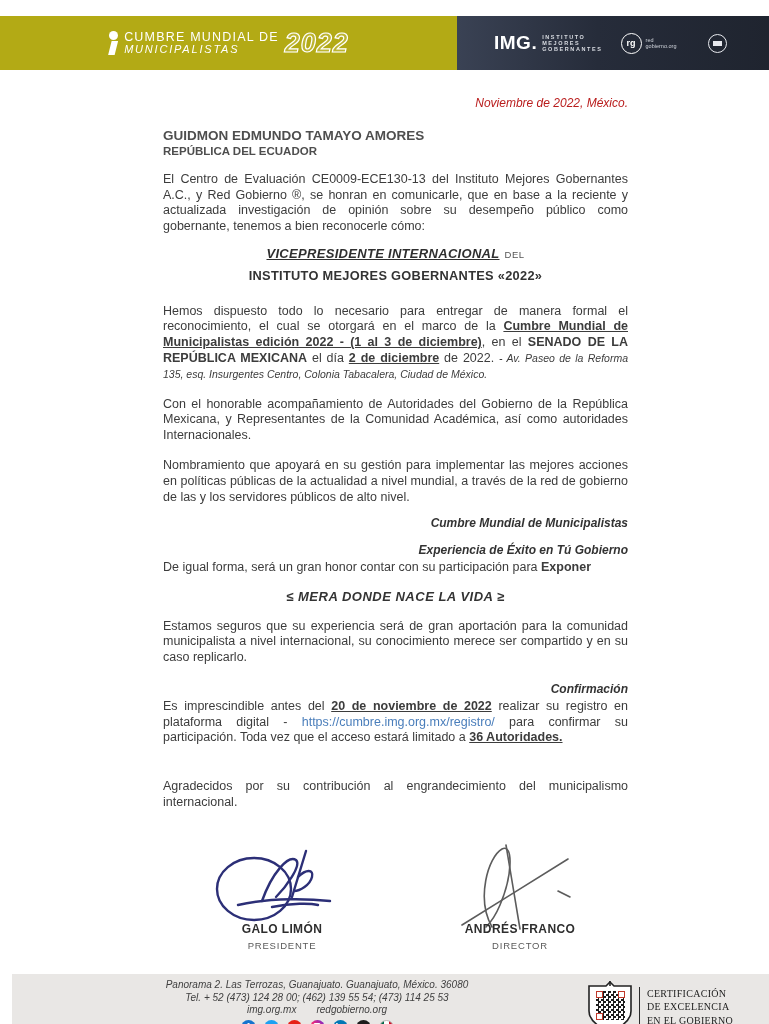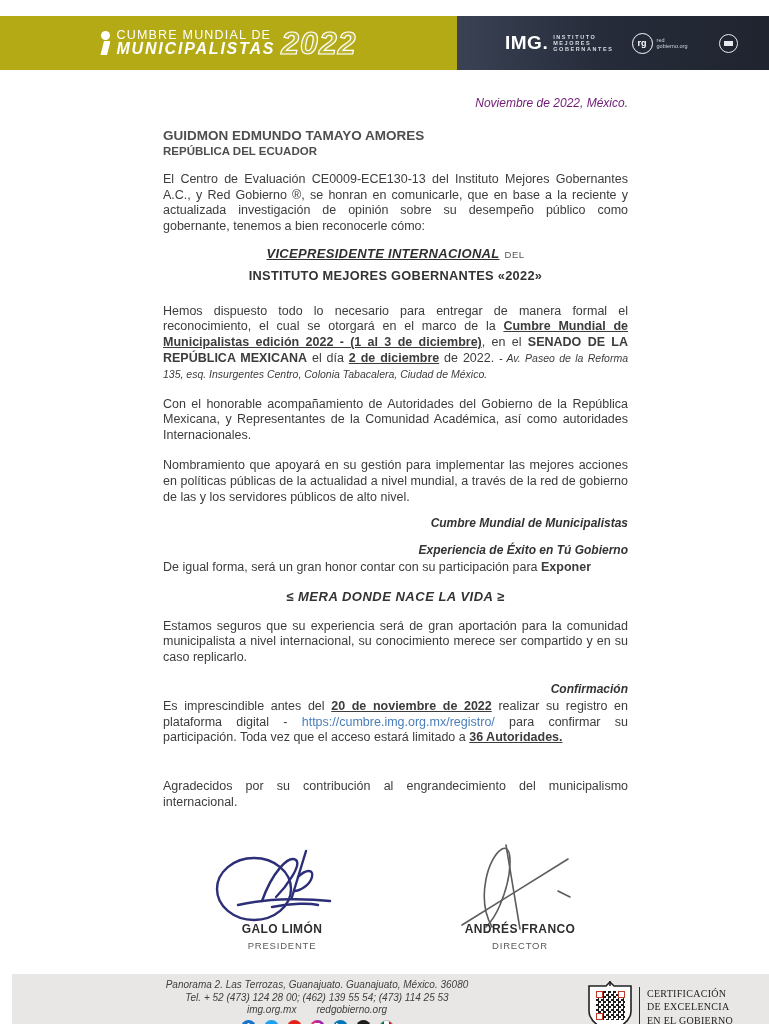--- a/index.html
+++ b/index.html
@@ -3,41 +3,41 @@
 <meta charset="utf-8">
 <style>
   * { margin:0; padding:0; box-sizing:border-box; }
   html,body { background:#ffffff; }
   body { font-family:"Liberation Sans","DejaVu Sans",sans-serif; }
   .page { position:relative; width:769px; height:1024px; background:#fff; overflow:hidden; margin:16px auto; }
 
   
   .header { position:absolute; top:0; left:0; width:769px; height:54px; display:flex; }
   .header-left { width:457px; height:100%; background:#b3aa15; display:flex; align-items:center; justify-content:center; }
-  .header-right { flex:1; height:100%; background:linear-gradient(90deg,#3a4254 0%,#262c3a 45%,#1f242f 100%); display:flex; align-items:center; gap:18px; padding-left:48px; }
+  .header-right { flex:1; height:100%; background:linear-gradient(90deg,#3a4254 0%,#262c3a 45%,#1f242f 100%); display:flex; align-items:center; gap:18px; padding-left:37px; }
   .cumbre-logo { display:flex; align-items:center; gap:6px; }
   .person-icon { display:flex; flex-direction:column; align-items:center; gap:1px; }
   .person-icon .head { width:9px; height:9px; background:#fff; border-radius:50%; }
   .person-icon .body { width:10px; height:14px; background:#fff; clip-path:polygon(35% 0,100% 0,65% 100%,0 100%); }
   .cumbre-text { color:#fff; line-height:1; }
   .cumbre-text .l1 { font-size:12.5px; letter-spacing:1.2px; font-weight:400; }
-  .cumbre-text .l2 { font-size:16px; font-weight:bold; font-style:italic; letter-spacing:1.8px; }
-  .year-outline { font-size:32px; font-weight:bold; color:rgba(255,255,255,0.12); -webkit-text-stroke:1.2px #fff; letter-spacing:1px; font-style:italic; }
+  .cumbre-text .l2 { font-size:11px; font-weight:normal; font-style:italic; letter-spacing:1.8px; }
+  .year-outline { font-size:27px; font-weight:bold; color:rgba(255,255,255,0.12); -webkit-text-stroke:1.2px #fff; letter-spacing:1px; font-style:italic; }
   .img-logo { display:flex; align-items:center; gap:5px; }
   .img-logo .img-word { color:#fff; font-size:19px; font-weight:bold; letter-spacing:0.5px; }
   .img-logo .img-stack { color:#d9dce2; font-size:5.5px; line-height:6px; letter-spacing:1.6px; font-weight:bold; }
   .rg-logo { display:flex; align-items:center; gap:4px; }
   .rg-circle { width:21px; height:21px; border:1.5px solid #fff; border-radius:50%; color:#fff; font-size:9px; font-weight:bold; display:flex; align-items:center; justify-content:center; }
   .rg-stack { color:#cfd3da; font-size:5.5px; line-height:6px; }
   .seal-badge { width:19px; height:19px; border:1.3px solid #e7e9ee; border-radius:50%; margin-left:14px; display:flex; align-items:center; justify-content:center; }
   .seal-badge .inner { width:9px; height:5px; background:#e7e9ee; }
 
   
   .content { position:absolute; top:54px; left:163px; width:465px; color:#3c3c3c; font-size:12.5px; line-height:15.8px; }
-  .date-line { margin-top:26px; text-align:right; font-style:italic; font-size:12px; color:#701a75; }
+  .date-line { margin-top:26px; text-align:right; font-style:italic; font-size:12px; color:#b91c1c; }
   .recipient { margin-top:16px; color:#4e4e4e; }
   .recipient .r-name { font-weight:bold; font-size:13.5px; line-height:16px; }
   .recipient .r-line { font-weight:bold; font-size:11.5px; line-height:14px; }
   .para { margin-top:14px; text-align:justify; }
   .title-block { margin-top:11px; text-align:center; }
   .title-main { font-size:13px; font-weight:bold; font-style:italic; text-decoration:underline; color:#2f2f2f; letter-spacing:0.3px; }
   .title-del { font-size:9.5px; color:#555; margin-left:5px; letter-spacing:0.5px; }
   .title-sub { margin-top:5px; font-size:12.8px; font-weight:bold; color:#333; letter-spacing:0.3px; }
   .right-heading { margin-top:11px; text-align:right; font-weight:bold; font-style:italic; font-size:12px; color:#333; }
   .no-gap { margin-top:1px; }

